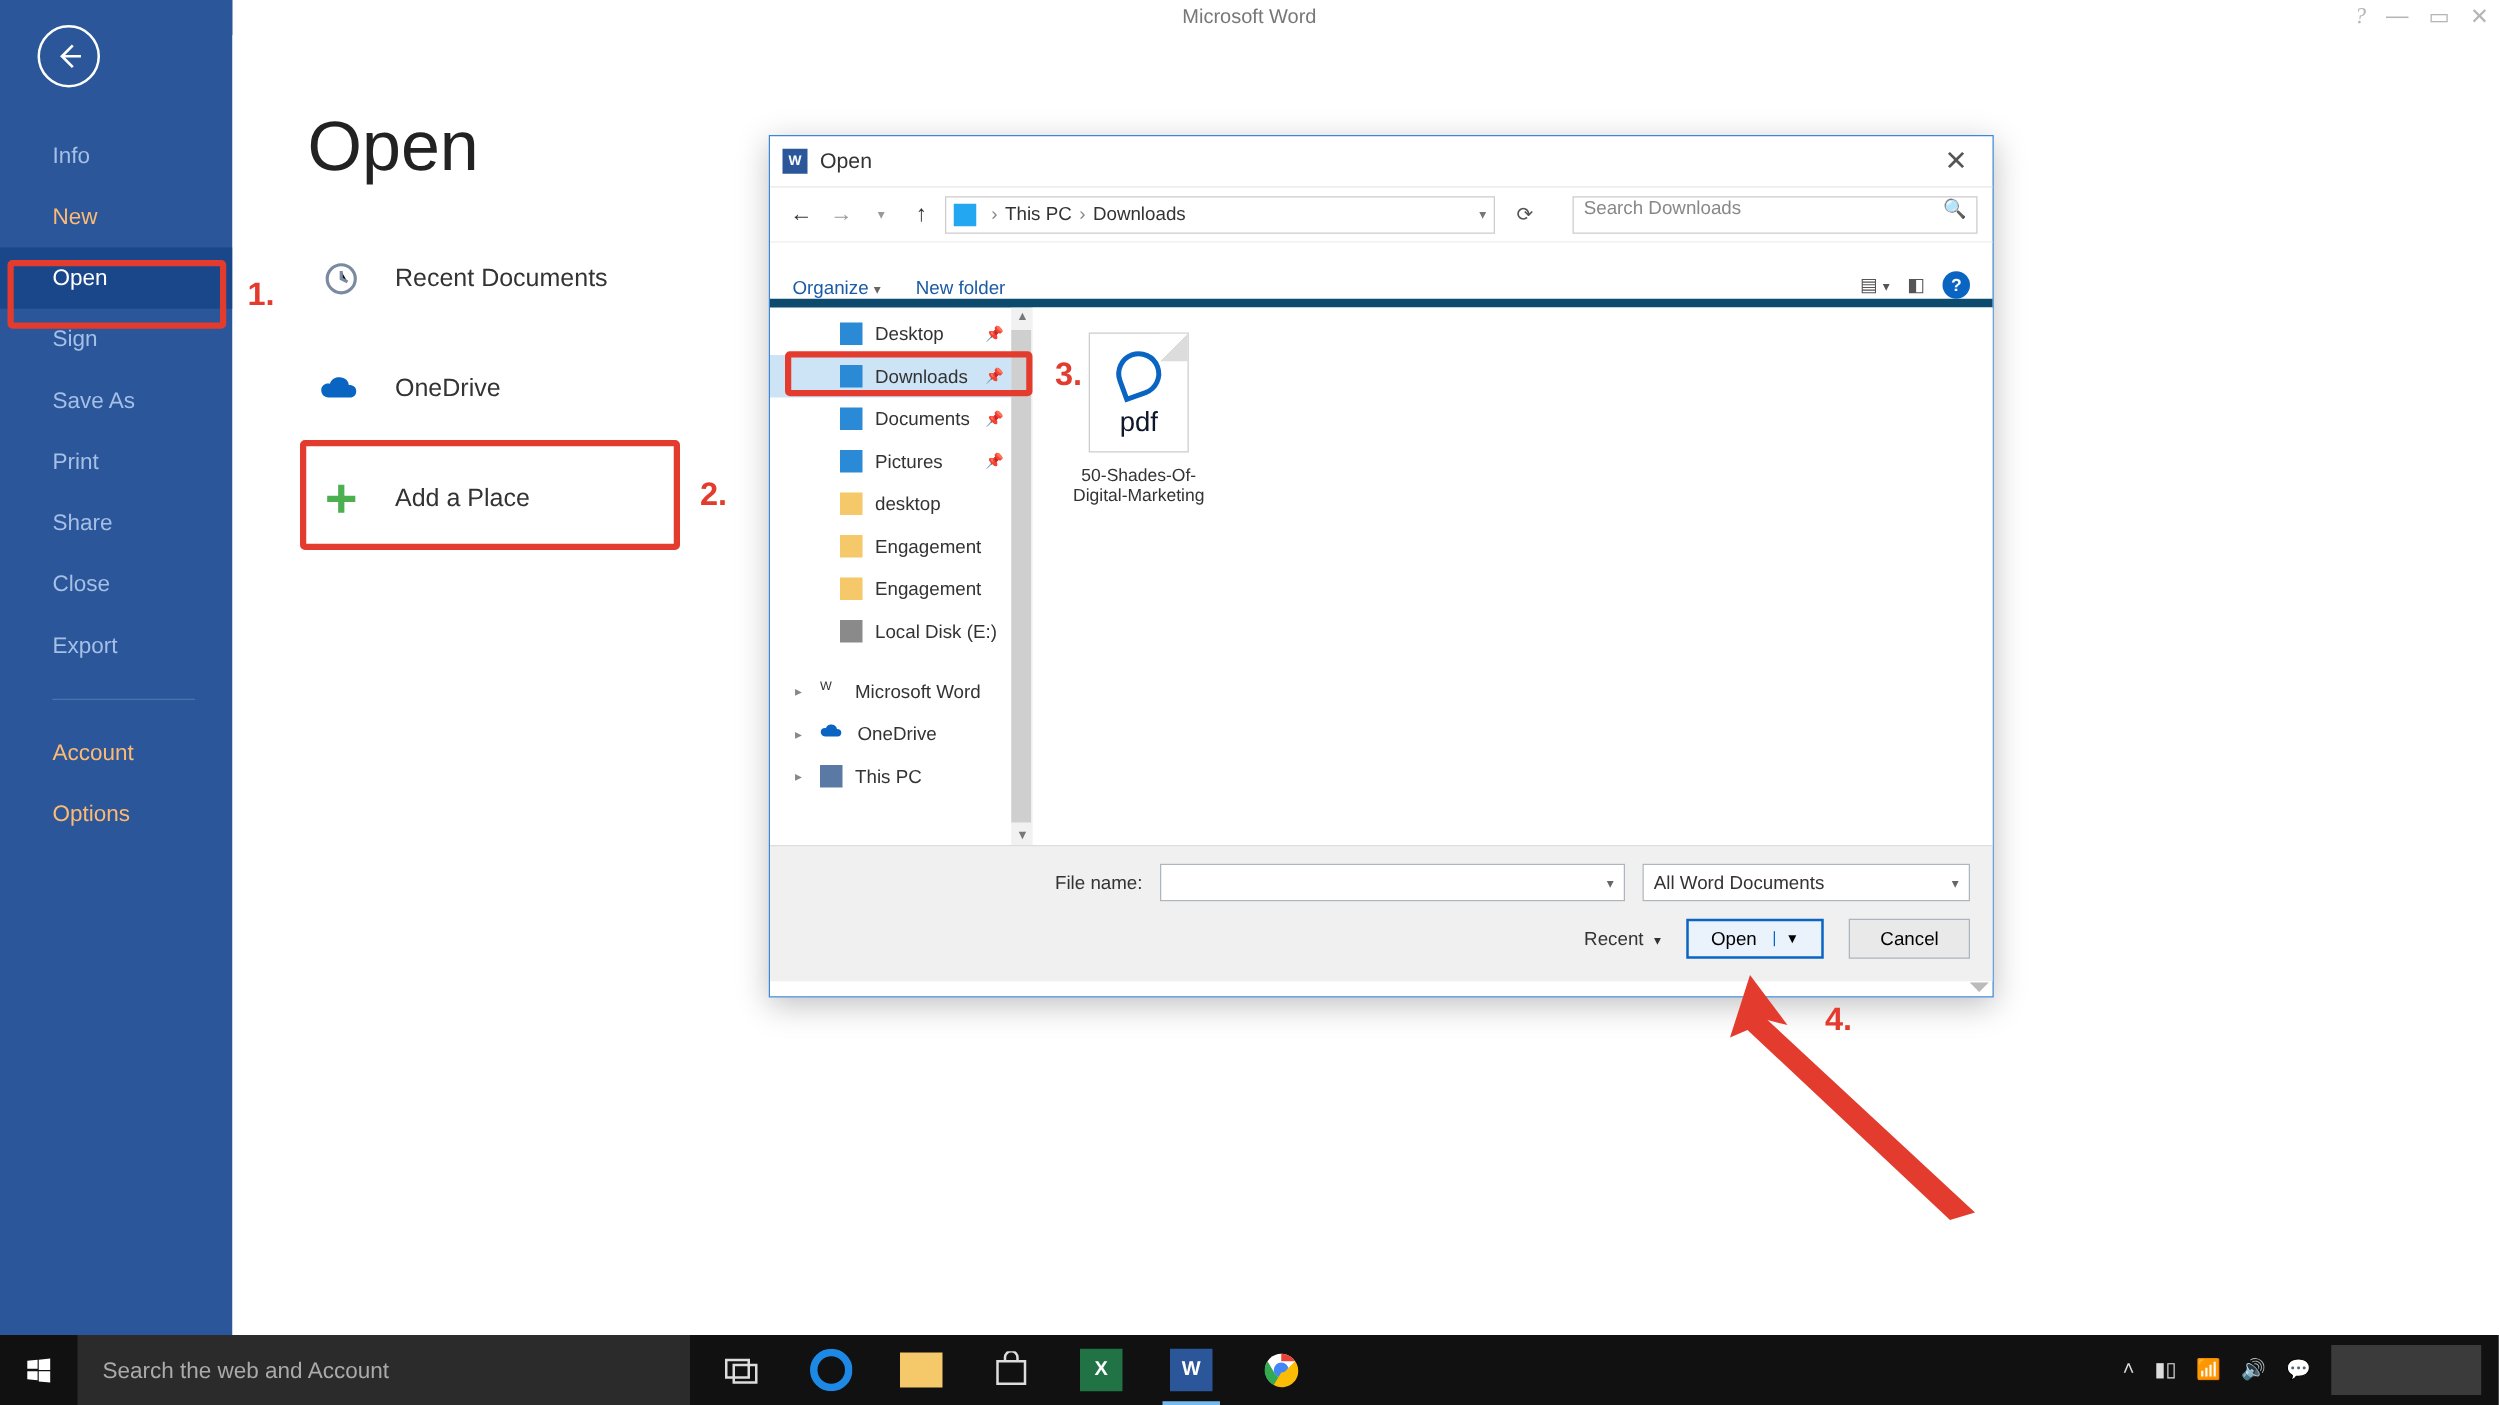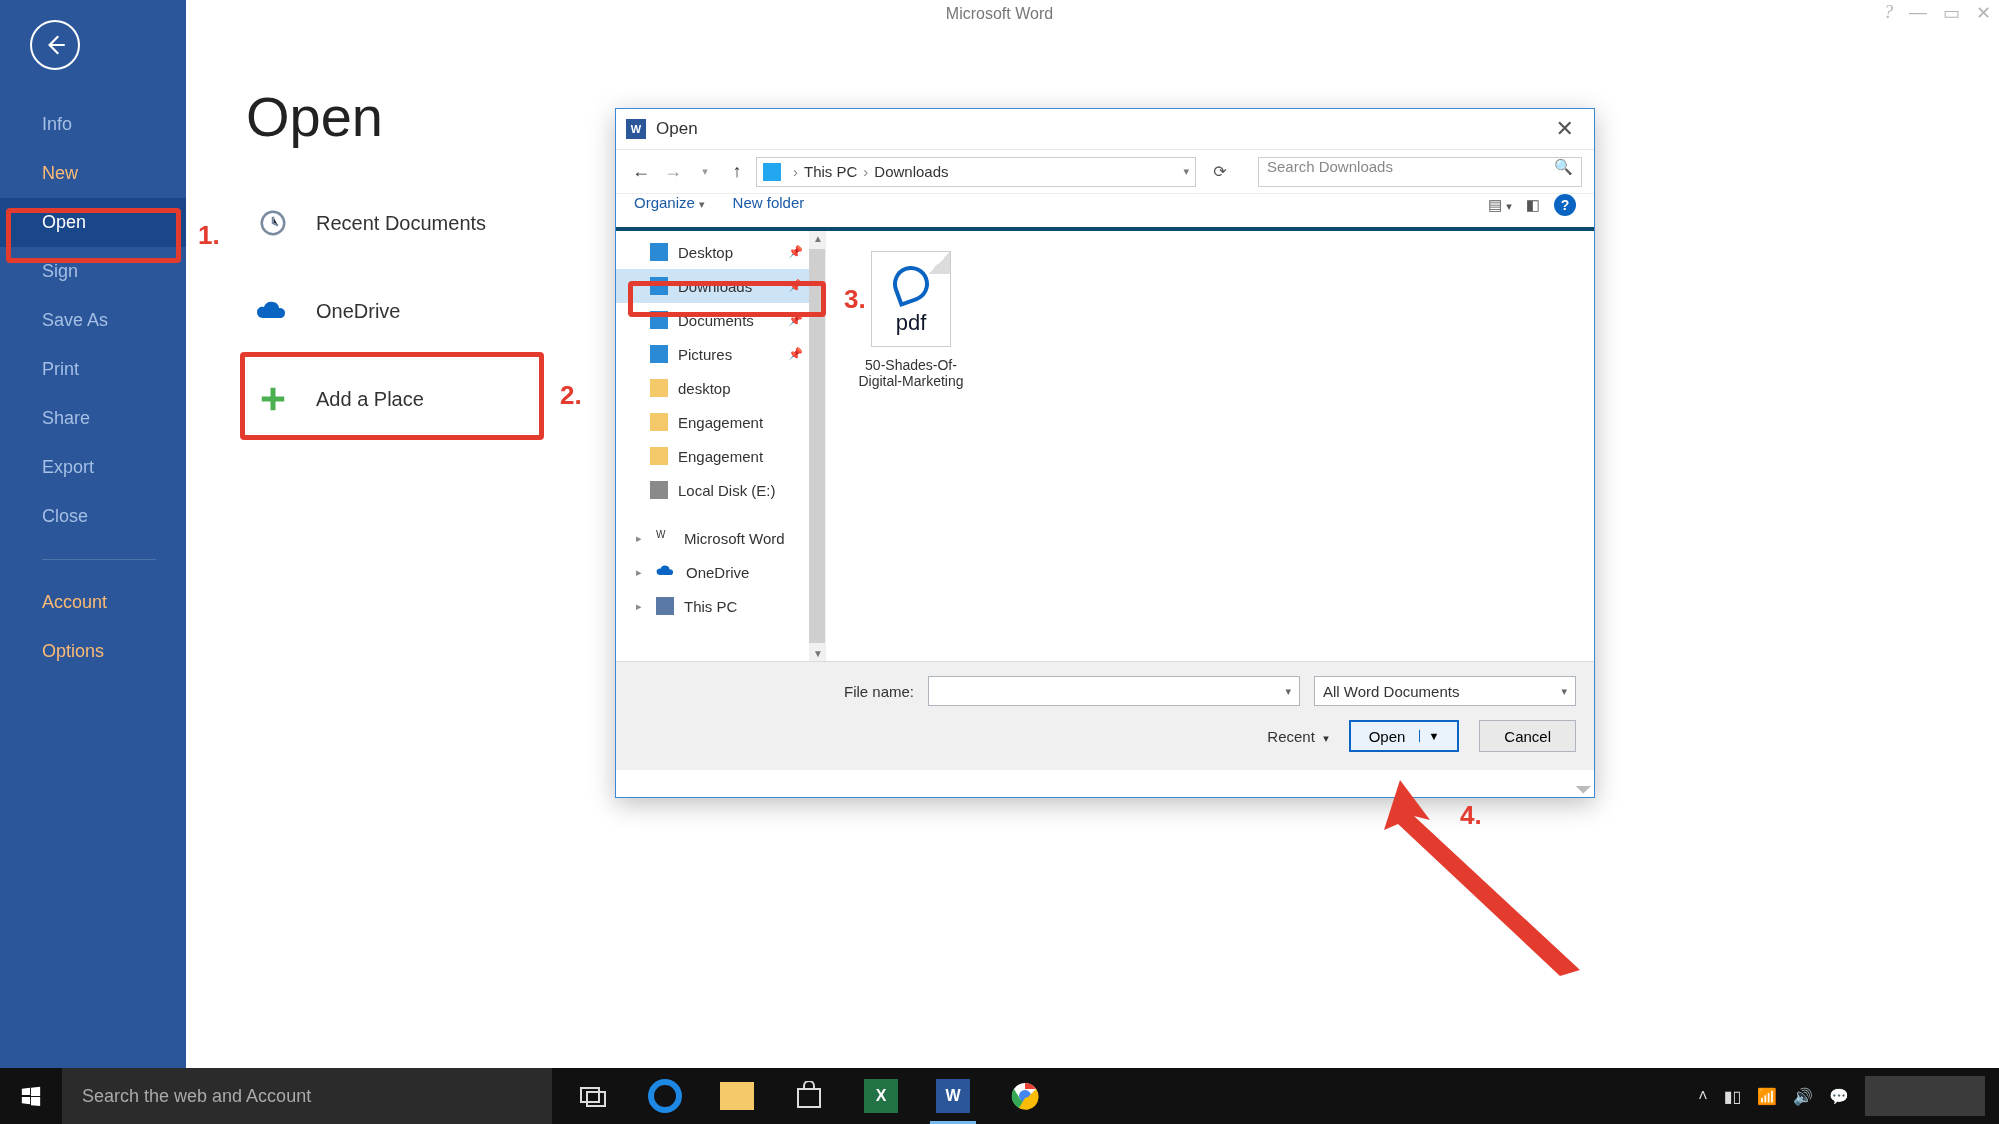--- a/index.html
+++ b/index.html
@@ -42,29 +42,29 @@
   .dlg-title .dlg-close{margin-left:auto;color:#555;font-size:22px;padding:0 10px}
   .dlg-nav{height:44px;display:flex;align-items:center;padding:0 12px;gap:6px;border-top:1px solid #e8e8e8}
   .dlg-nav .navbtn{width:26px;text-align:center;color:#999;font-size:18px}
   .dlg-nav .navbtn.active{color:#333}
   .dlg-nav .path{flex:0 0 440px;height:30px;border:1px solid #ccc;display:flex;align-items:center;padding:0 6px;font-size:15px;color:#333}
   .dlg-nav .path .sep{color:#888;margin:0 6px}
   .dlg-nav .path .dl{width:18px;height:18px;background:#22a7f0;margin-right:6px}
   .dlg-nav .refresh{width:24px;text-align:center;color:#555;margin-left:6px}
   .dlg-nav .search{flex:1;height:30px;border:1px solid #ccc;display:flex;align-items:flex-start;padding:0 8px;color:#888;font-size:15px;margin-left:20px}
   .dlg-nav .search .mag{margin-left:auto;color:#777}
-  .dlg-toolbar{height:38px;display:flex;align-items:flex-start;padding:0 18px;gap:28px;font-size:15px;color:#1a5aa6;border-top:1px solid #eee;border-bottom:4px solid #0c4a6e}
+  .dlg-toolbar{height:53px;display:flex;align-items:flex-end;padding:0 18px;gap:28px;font-size:15px;color:#1a5aa6;border-top:1px solid #eee;border-bottom:7px solid #0c4a6e}
   .dlg-toolbar .right{margin-left:auto;display:flex;align-items:center;gap:14px;color:#555}
   .dlg-toolbar .help{width:22px;height:22px;border-radius:50%;background:#0a64c2;color:#fff;display:flex;align-items:center;justify-content:center;font-weight:700;font-size:14px}
   .dlg-body{display:flex;height:430px}
   .tree{width:210px;border-right:1px solid #eee;overflow:hidden;position:relative;font-size:15px}
   .tree .scroll{position:absolute;right:0;top:0;width:16px;height:100%;background:#f1f1f1}
   .tree .track{position:absolute;right:0;top:18px;bottom:18px;width:16px;background:#cfcfcf}
   .tree ul{list-style:none;margin:0;padding:4px 0}
-  .tree li{display:flex;align-items:center;height:34px;padding-left:34px;gap:10px;color:#333}
+  .tree li{display:flex;align-items:center;height:34px;padding-left:56px;gap:10px;color:#333}
   .tree li.sel{background:#cde4f7}
   .tree li .pin{margin-left:auto;margin-right:22px;color:#bbb;font-size:12px}
   .tree li .ico{width:18px;height:18px}
   .tree li.group{padding-left:20px}
   .tree li .exp{width:10px;color:#888;font-size:11px}
   .files{flex:1;background:#fff;padding:20px}
   .file{width:130px;text-align:center;font-size:14px;color:#333}
   .file .thumb{width:80px;height:96px;border:1px solid #ccc;margin:0 auto 10px;position:relative;background:#fff}
   .file .thumb::before{content:"";position:absolute;right:0;top:0;width:22px;height:22px;background:linear-gradient(135deg,#fff 50%,#dcdcdc 50%)}
   .file .thumb .edge{position:absolute;left:50%;top:14px;transform:translateX(-50%);width:36px;height:36px;border:4px solid #0a64c2;border-radius:50% 50% 50% 0;transform:translateX(-50%) rotate(-20deg)}
@@ -123,22 +123,22 @@
       </svg>
   </div>
   <div class="bs-items">
     <div class="bs-item">Info</div>
     <div class="bs-item enabled">New</div>
     <div class="bs-item enabled selected">Open</div>
     <div class="bs-item">Sign</div>
     <div class="bs-item">Save As</div>
     <div class="bs-item">Print</div>
     <div class="bs-item">Share</div>
+    <div class="bs-item">Close</div>
     <div class="bs-item">Export</div>
-    <div class="bs-item">Close</div>
     <div class="bs-divider"></div>
     <div class="bs-item enabled">Account</div>
     <div class="bs-item enabled">Options</div>
   </div>
 </div>
 
 <div class="main">
   <div class="page-title">Open</div>
   <div class="places">
     <div class="place">

